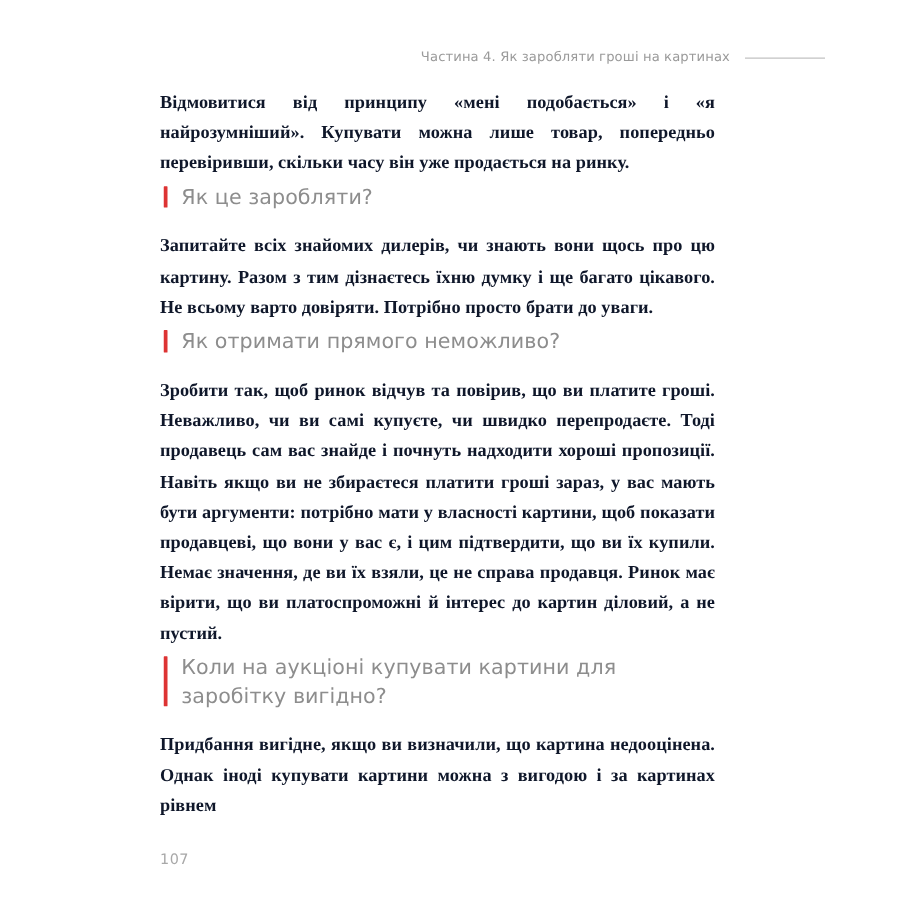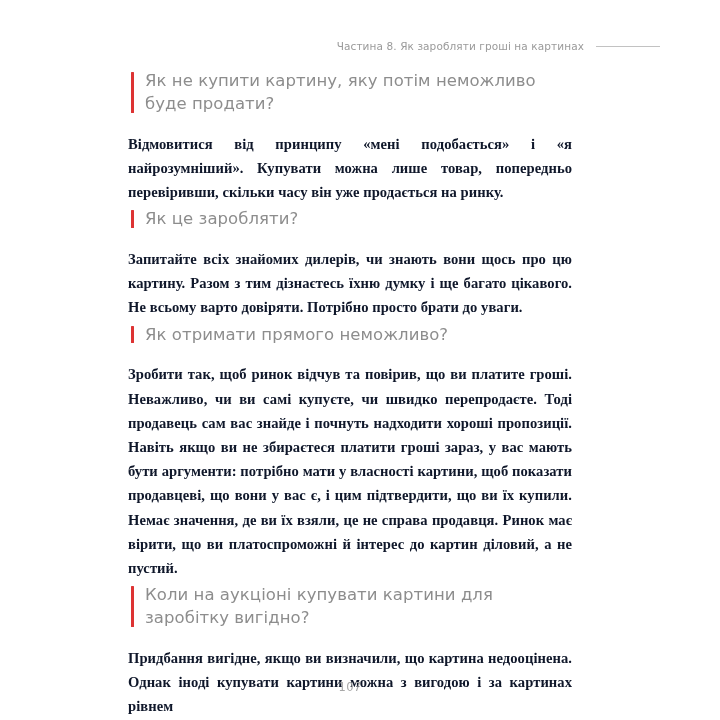--- a/index.html
+++ b/index.html
@@ -96,41 +96,40 @@
   .section + .section {
     margin-top: 4px;
   }
 
   
   .folio {
     position: absolute;
     left: 128px;
     right: 148px;
     bottom: 26px;
-    text-align: center;
+    text-align: left;
     font-family: "DejaVu Sans", sans-serif;
     font-size: 11.5px;
     color: #a8a8a8;
     letter-spacing: 0.4px;
   }
 </style>
 </head>
 <body>
 
 <div class="page">
 
   <div class="running-head">
-    <span class="running-head-text">Частина 8. Як заробляти гроші на картинах</span>
+    <span class="running-head-text">Частина 4. Як заробляти гроші на картинах</span>
     <span class="running-head-rule"></span>
   </div>
 
   <div class="content">
 
     <div class="section">
-      <h2 class="heading">Як не купити картину, яку потім неможливо буде продати?</h2>
       <p class="para">Відмовитися від принципу «мені подобається» і «я найрозумніший». Купувати можна лише товар, попередньо перевіривши, скільки часу він уже продається на ринку.</p>
     </div>
 
     <div class="section">
       <h2 class="heading">Як це заробляти?</h2>
       <p class="para">Запитайте всіх знайомих дилерів, чи знають вони щось про цю картину. Разом з тим дізнаєтесь їхню думку і ще багато цікавого. Не всьому варто довіряти. Потрібно просто брати до уваги.</p>
     </div>
 
     <div class="section">
       <h2 class="heading">Як отримати прямого неможливо?</h2>

